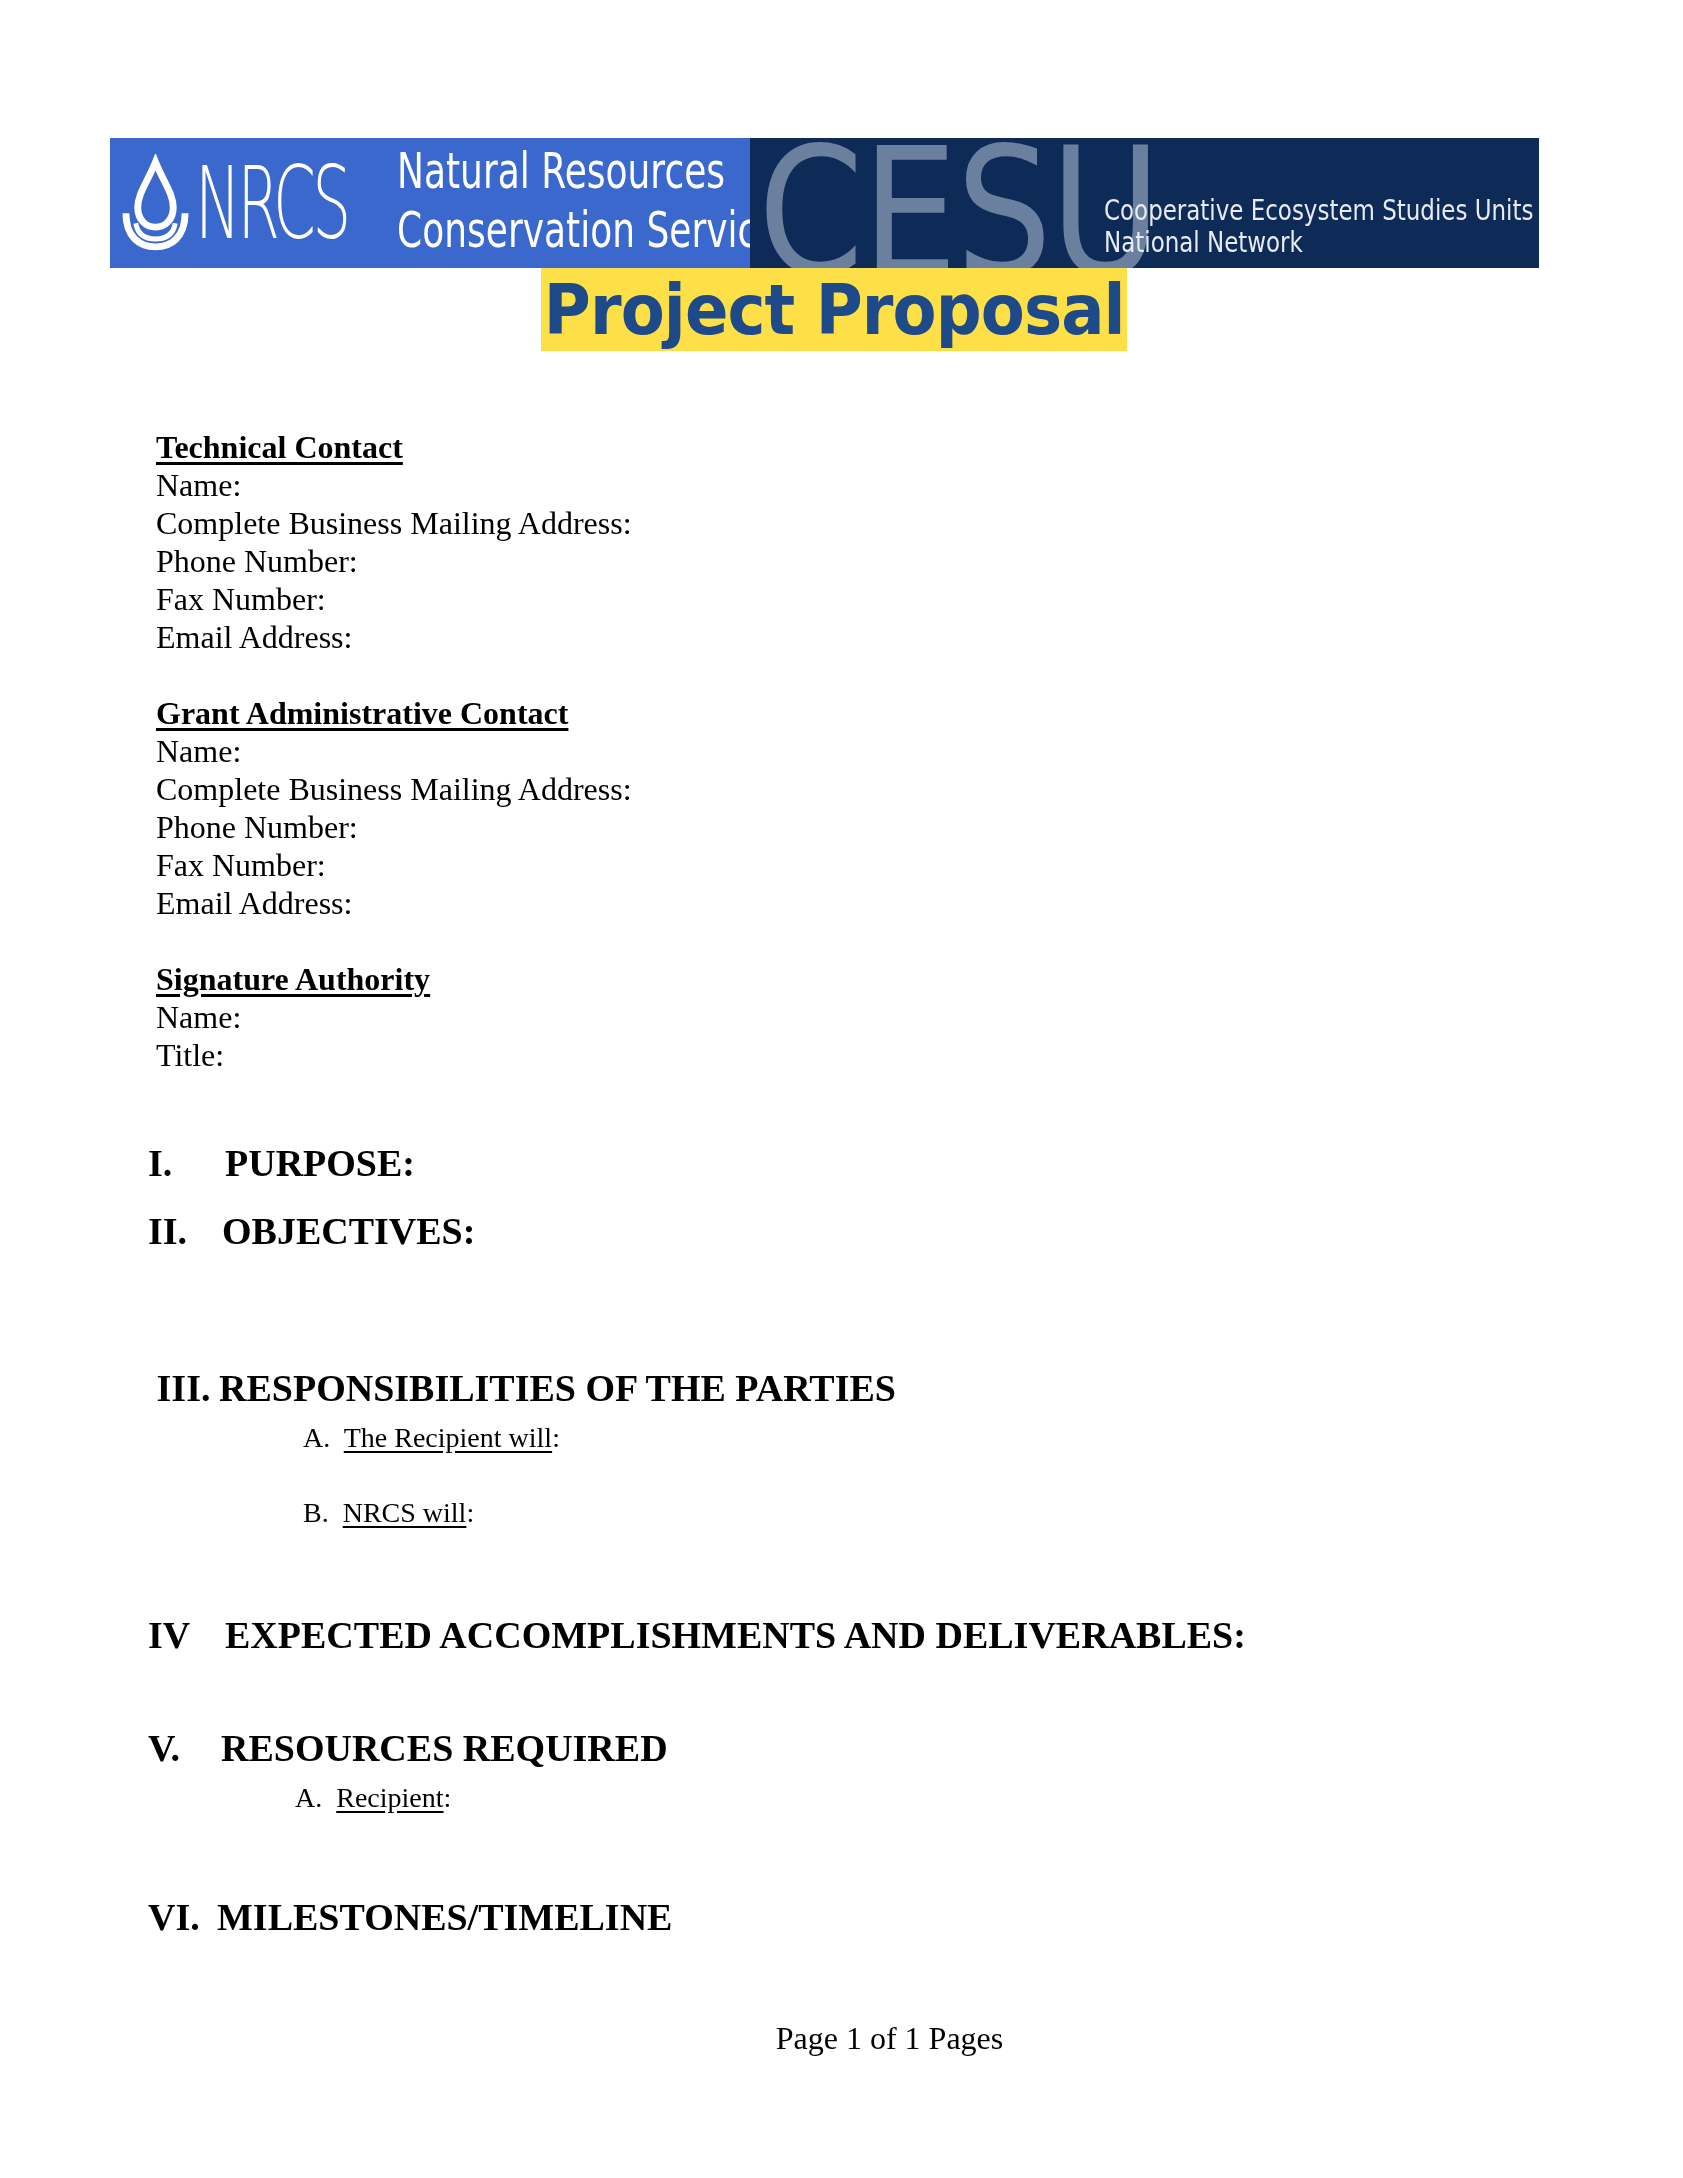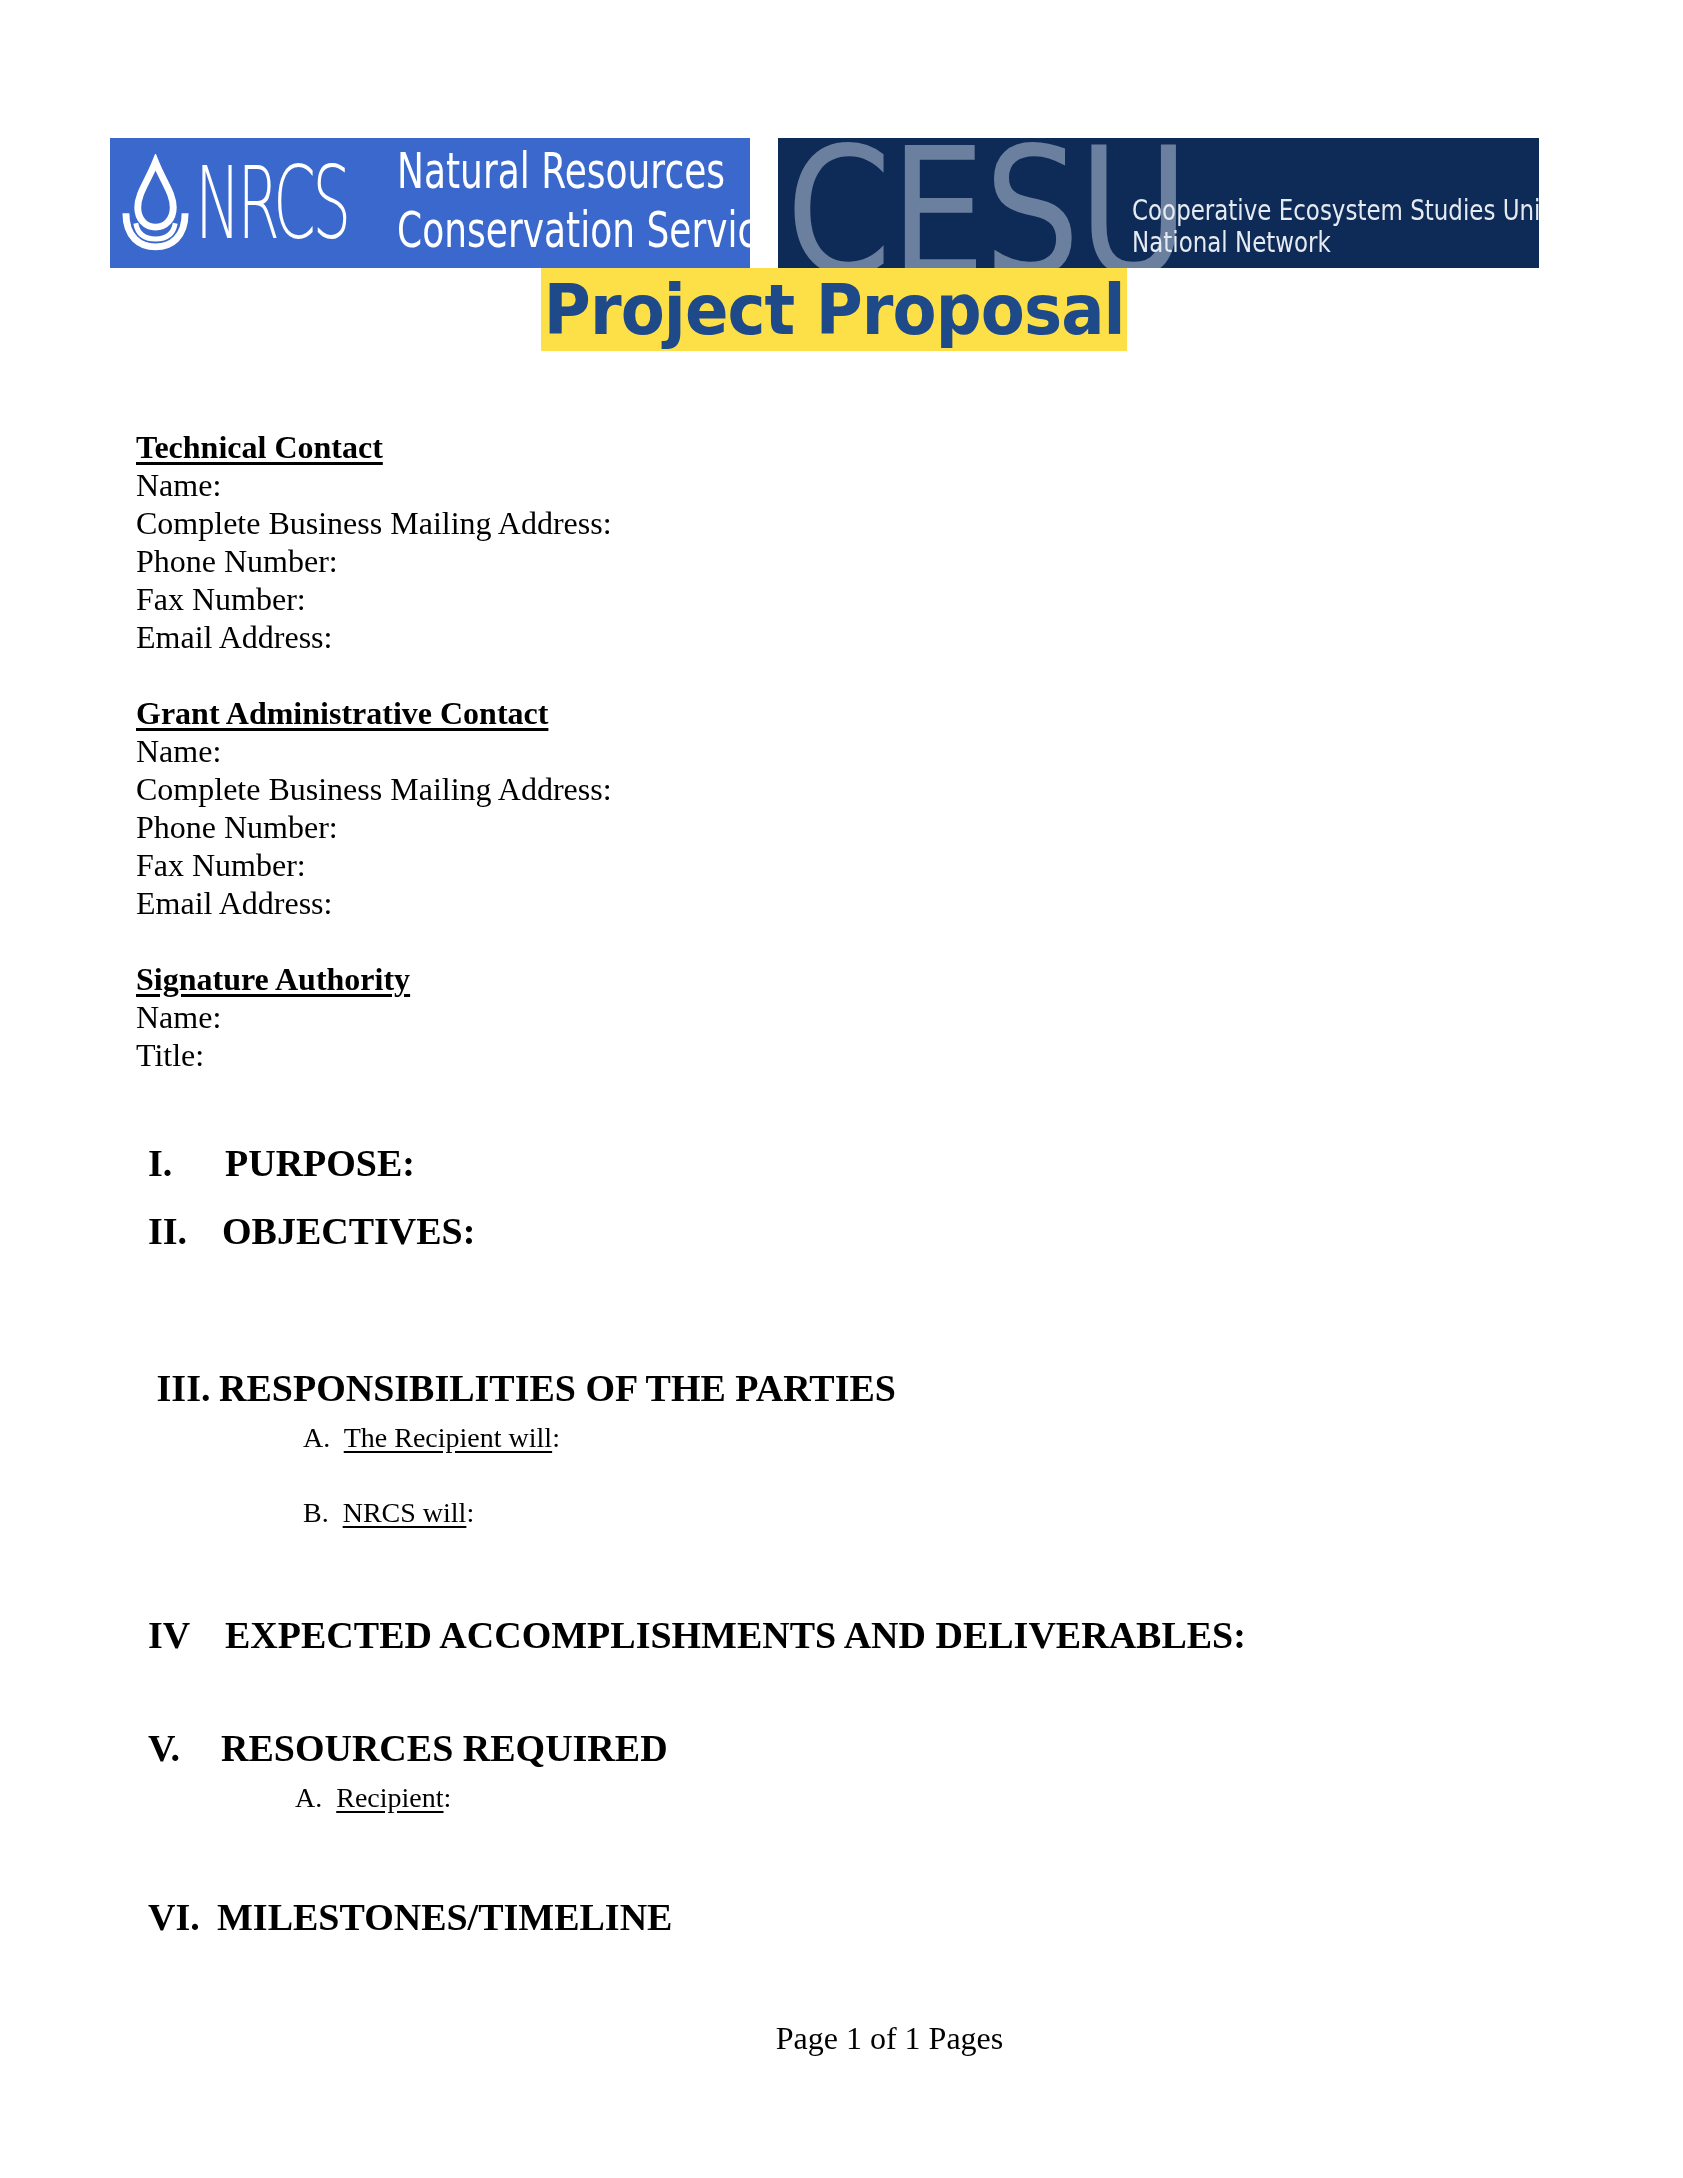--- a/index.html
+++ b/index.html
@@ -1,38 +1,38 @@
 <!DOCTYPE html>
 <html><head>
   <meta charset="utf-8">
   <style>
     html, body { margin: 0; padding: 0; background: #ffffff; }
     body { width: 1683px; height: 2178px; position: relative; overflow: hidden;
            font-family: "Liberation Serif", "DejaVu Serif", serif; color: #000; }
 
-    .banner { position: absolute; left: 110px; top: 138px; width: 1429px; height: 130px; display: flex; gap: 28px; }
+    .banner { position: absolute; left: 110px; top: 138px; width: 1429px; height: 130px; display: flex; }
     .banner-nrcs { width: 640px; height: 130px; background: #3a68cc; display: flex; align-items: center; position: relative; }
     .nrcs-drop { width: 71px; height: 99px; margin-left: 10px; }
     .nrcs-letters { font-family: "DejaVu Sans", sans-serif; color: #fff; font-size: 99px; font-weight: 200;
                     letter-spacing: -6px; transform: scaleX(0.62); transform-origin: left center; margin-left: 4px;
                     line-height: 1; width: 119px; white-space: nowrap; }
     .nrcs-name { position: absolute; left: 287px; top: 4px; color: #fff; font-family: "DejaVu Sans", sans-serif;
                  font-size: 50px; line-height: 59px; transform: scaleX(0.72); transform-origin: left top; white-space: nowrap; }
     .banner-cesu { flex: 1; height: 130px; background: #0e2a57; position: relative; overflow: hidden; }
     .cesu-big { position: absolute; left: 8px; top: -12px; font-family: "DejaVu Sans", sans-serif; font-size: 176px;
                 color: #6b7f9e; line-height: 1; transform: scaleX(0.86); transform-origin: left top; letter-spacing: -2px; }
     .cesu-sub { position: absolute; left: 354px; top: 57px; color: #e6ebf2; font-family: "DejaVu Sans", sans-serif;
                 font-size: 28px; line-height: 32px; transform: scaleX(0.82); transform-origin: left top; white-space: nowrap; }
 
     .title-wrap { position: absolute; left: 541px; top: 268px; width: 586px; height: 83px; background: #fde047;
                   display: flex; align-items: center; justify-content: center; }
     .title { font-family: "DejaVu Sans", sans-serif; font-weight: bold; color: #1f4a8a; font-size: 69px;
              transform: scaleX(0.93); white-space: nowrap; letter-spacing: -1px; }
 
-    .content { position: absolute; left: 136px; top: 428px; font-size: 32px; line-height: 38px; }
+    .content { position: absolute; left: 156px; top: 428px; font-size: 32px; line-height: 38px; }
     .block { margin-bottom: 38px; }
     .block-heading { font-weight: bold; text-decoration: underline; text-underline-offset: 4px; }
     .field { }
 
     .sec { position: absolute; left: 148px; font-weight: bold; font-size: 38px; white-space: nowrap; }
     .sec .num { display: inline-block; }
     .sub { position: absolute; font-size: 28px; white-space: nowrap; }
     .sub .ul { text-decoration: underline; text-underline-offset: 4px; }
 
     .footer { position: absolute; left: 0; width: 1683px; top: 2020px; text-align: center; font-size: 32px; padding-left: 48px; }

